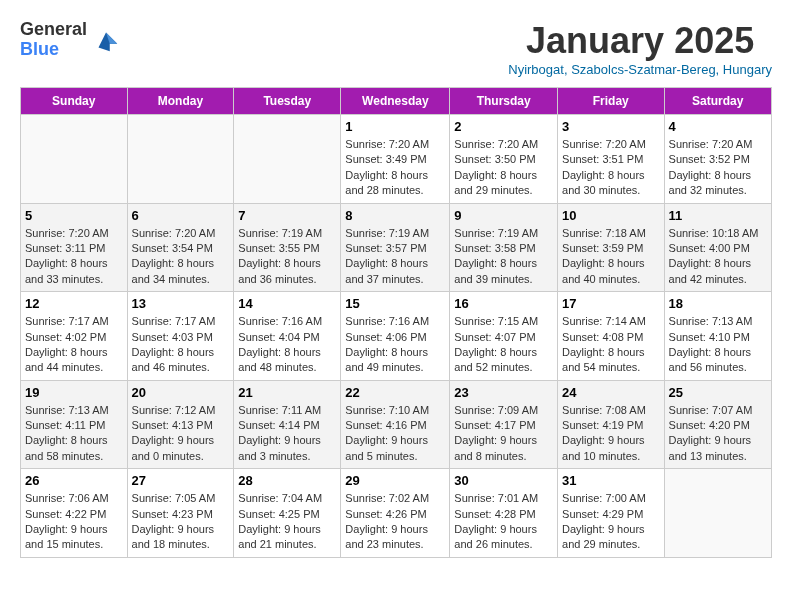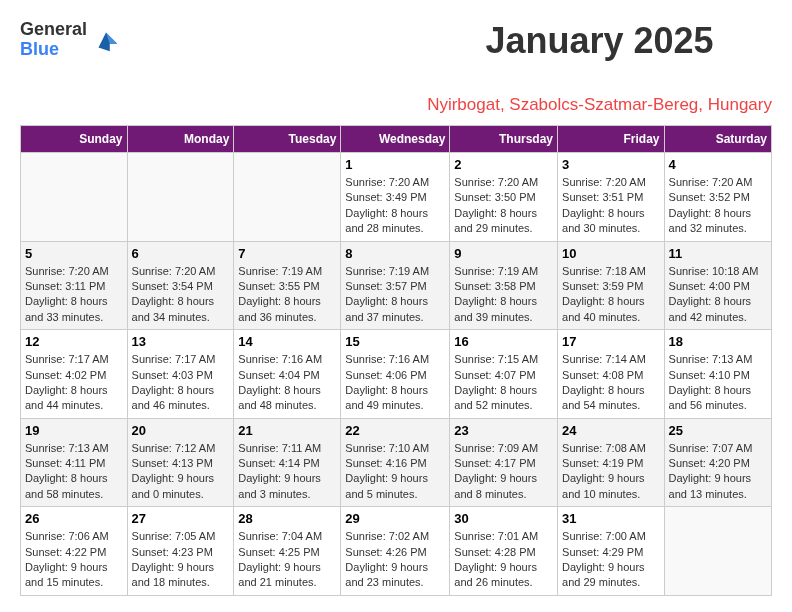--- a/index.html
+++ b/index.html
@@ -33,34 +33,33 @@
     }
     .title-block {
       text-align: center;
     }
     .month-title {
       font-size: 36px;
       font-weight: bold;
       color: #333;
     }
     .subtitle {
-      font-size: 17px;
-      color: #ef4444;
-      margin-top: 33px;
+      font-size: 13px;
+      color: #0369a1;
     }
     table {
       width: 100%;
       border-collapse: collapse;
       font-size: 11px;
     }
     thead tr th {
-      background-color: #701a75;
+      background-color: #a21caf;
       color: #fff;
       padding: 6px 4px;
-      text-align: right;
+      text-align: center;
       font-size: 12px;
       font-weight: bold;
       border: 1px solid #ccc;
     }
     tbody tr td {
       border: 1px solid #ccc;
       vertical-align: top;
       padding: 4px;
       height: 85px;
       width: 113px;

